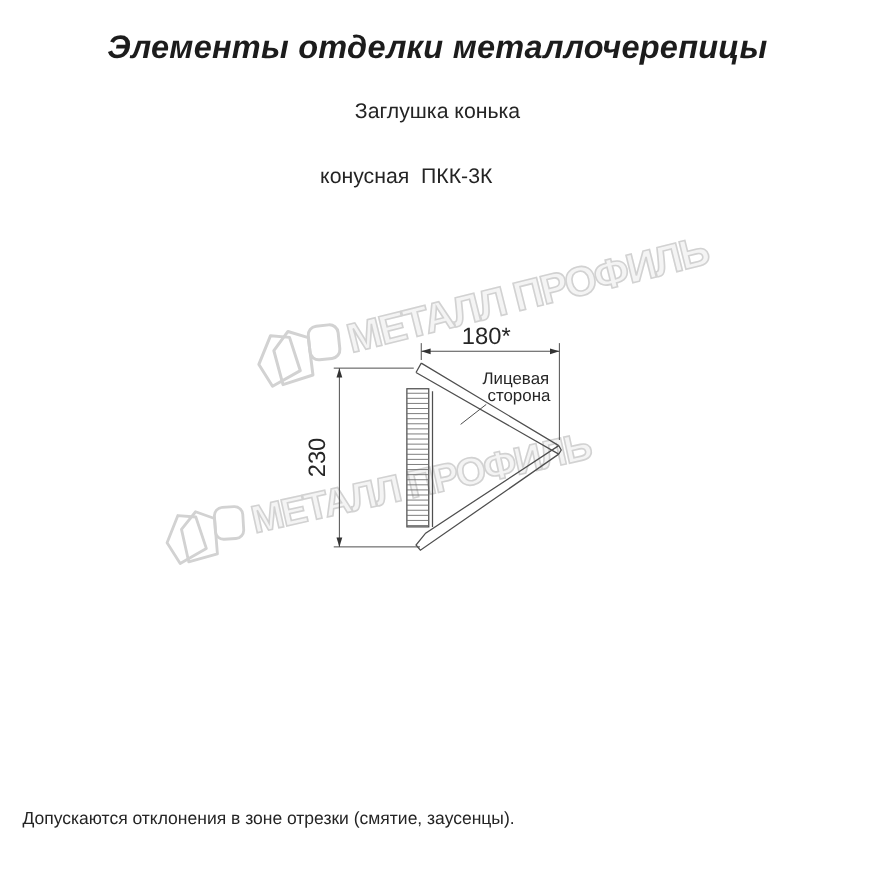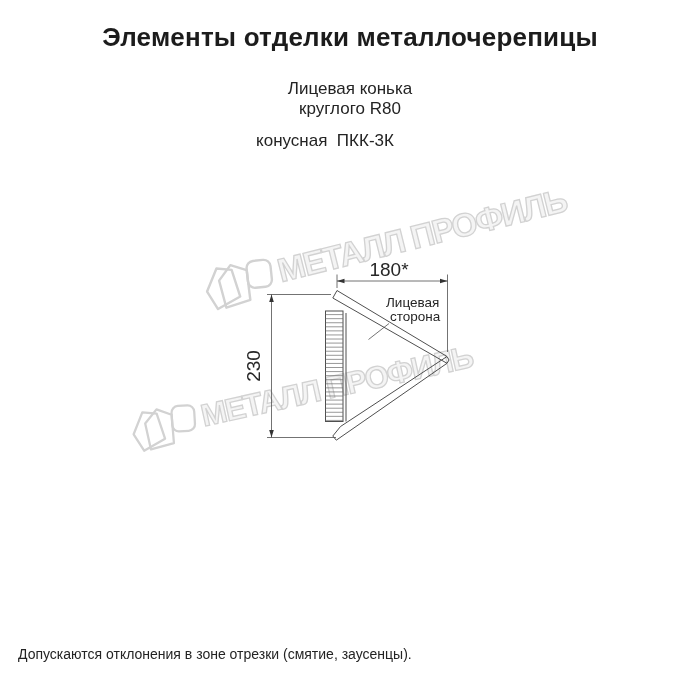--- a/index.html
+++ b/index.html
@@ -6,20 +6,21 @@
   body{
     width:700px;height:700px;position:relative;background:#ffffff;
     font-family:"Liberation Sans","DejaVu Sans",sans-serif;
     color:var(--ink,#1c1c1c);overflow:hidden;
   }
   .abs{position:absolute;}
   #title{
     top:22px;left:0;width:700px;text-align:center;
     font-size:26px;font-weight:bold;letter-spacing:0.2px;color:var(--ink,#1c1c1c);
     z-index:3;
+    font-style:italic;
   }
   #subtitle{
     top:79px;left:0;width:700px;text-align:center;
     font-size:17px;line-height:20px;color:#242424;z-index:3;
   }
   #variant{
     top:131px;left:0;width:650px;text-align:center;
     font-size:17px;color:#242424;white-space:pre;z-index:3;
   }
   #notes{
@@ -48,22 +49,21 @@
   #ribs line{stroke:#6b6b6b;stroke-width:0.7;}
   .dim-text{font-size:19px;}
   .face-text{font-size:13.5px;}
 </style>
 </head>
 <body>
 
 <div class="abs" id="title">Элементы отделки металлочерепицы</div>
 
 <div class="abs" id="subtitle">
-  <div>Лицевая конька</div>
-  <div>круглого R80</div>
+  <div>Заглушка конька</div>
 </div>
 <div class="abs" id="variant">конусная  ПКК-3К</div>
 
 <div class="abs wm" id="wm-top">
   <svg class="wm-logo" width="74" height="58" viewBox="0 0 74 58">
     <path d="M3 30 L19 11 L33 17 L33 45 L8 50 Z" transform="rotate(-4 18 30)"></path>
     <path d="M17 24 L31 11 L46 19 L44 49 L19 52 Z" transform="rotate(3 30 30)"></path>
     <rect x="46" y="13" width="24" height="27" rx="7" transform="rotate(8 58 26)"></rect>
   </svg>
   <span class="wm-text">МЕТАЛЛ ПРОФИЛЬ</span>

